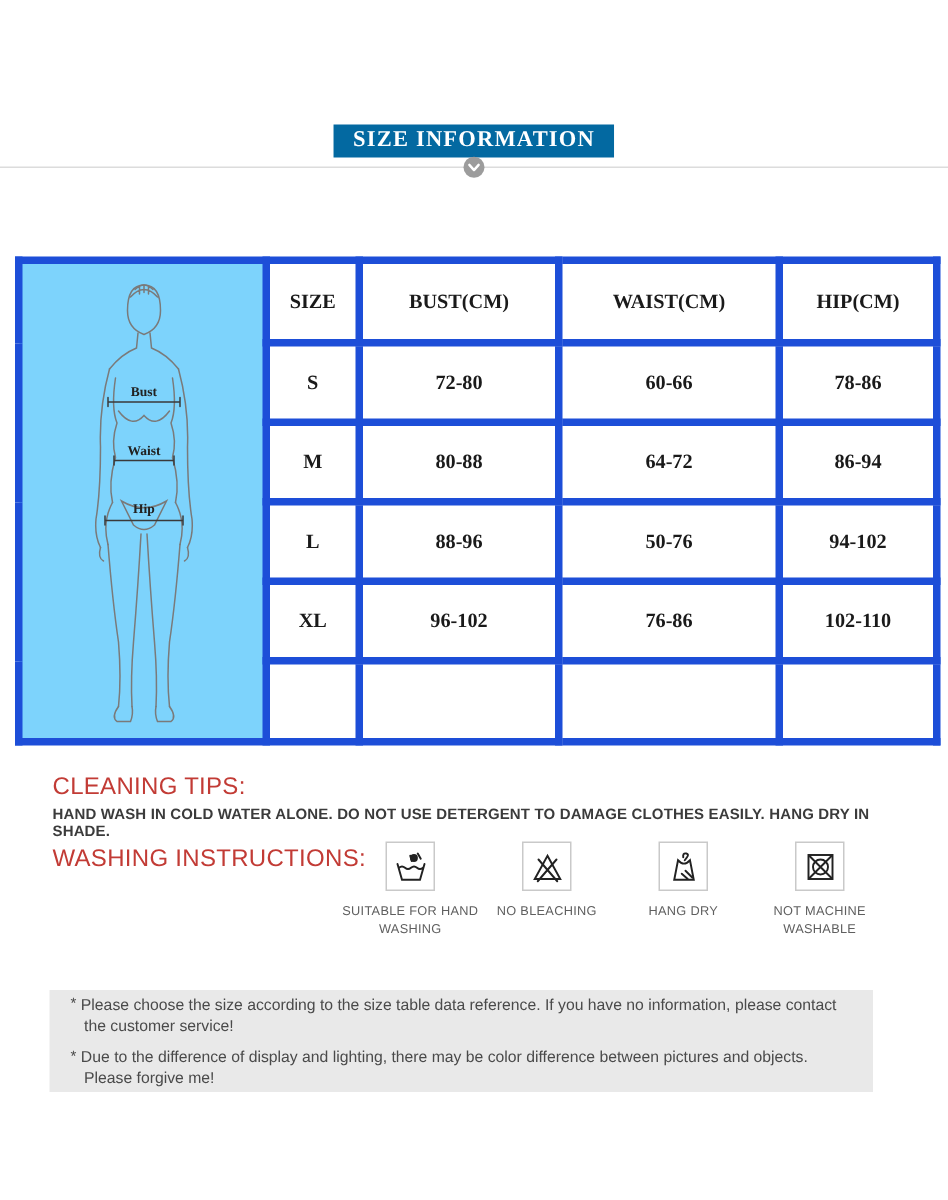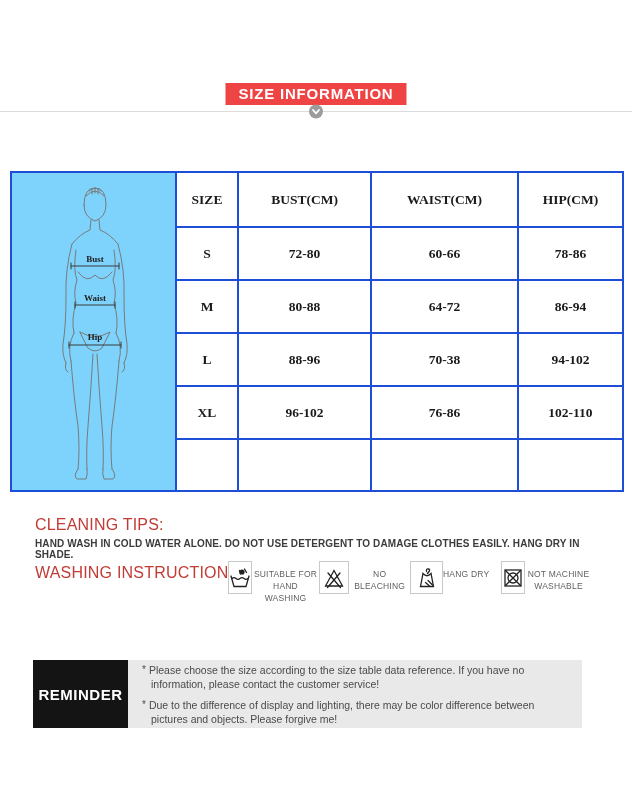--- a/index.html
+++ b/index.html
@@ -12,40 +12,41 @@
   }
 
   
   .divider-line {
     position: absolute; left: 0; top: 111px;
     width: 632px; height: 1px; background: #dcdcdc;
   }
   .badge {
     position: absolute; top: 83px; left: 316px;
     transform: translateX(-50%);
-    background: #ef4444; color: #ffffff;
+    background: #0369a1; color: #ffffff;
     font-size: 15px; font-weight: bold; letter-spacing: 0.8px;
     padding: 2px 13px 3px 13px;
     white-space: nowrap;
+    font-family: Liberation Serif, serif;
   }
   .chevron-wrap {
     position: absolute; top: 104px; left: 316px;
     transform: translateX(-50%);
     width: 15px; height: 15px;
   }
 
   
   table.size-table {
     position: absolute; left: 10px; top: 171px;
     width: 612px; height: 321px;
     border-collapse: collapse;
     table-layout: fixed;
   }
   table.size-table th, table.size-table td {
-    border: 2px solid #1d4ed8;
+    border: 5px solid #1d4ed8;
     text-align: center; vertical-align: middle;
     font-family: "Liberation Serif", serif;
     font-weight: bold; font-size: 13.5px; color: #1a1a1a;
   }
   .figure-cell { background: #7dd3fc; margin-left: 48px; }
   .figure-cell svg { display: block; margin: 0 auto; }
 
   
   .section-title {
     position: absolute; left: 35px;
@@ -61,21 +62,21 @@
   }
 
   
   .washing-title { top: 564px; }
   .washing-items {
     position: absolute; left: 228px; top: 561px;
     display: flex;
   }
   .washing-item {
     width: 91px;
-    display: flex; flex-direction: row; 
+    display: flex; flex-direction: column; align-items: center;
   }
   .icon-box {
     width: 33px; height: 33px;
     border: 1px solid #c9c9c9; background: #fff;
     display: flex; align-items: center; justify-content: center;
   }
   .washing-label {
     margin-top: 8px;
     text-align: center;
     font-size: 8.5px; line-height: 1.4; color: #5f5f5f;
@@ -180,21 +181,21 @@
   </tr>
   <tr style="height:53px">
     <td>M</td>
     <td>80-88</td>
     <td>64-72</td>
     <td>86-94</td>
   </tr>
   <tr style="height:53px">
     <td>L</td>
     <td>88-96</td>
-    <td>70-38</td>
+    <td>50-76</td>
     <td>94-102</td>
   </tr>
   <tr style="height:53px">
     <td>XL</td>
     <td>96-102</td>
     <td>76-86</td>
     <td>102-110</td>
   </tr>
   <tr>
     <td></td>
@@ -251,18 +252,17 @@
         <circle cx="11" cy="11" r="5"></circle>
         <path d="M3.5,3.5 L18.5,18.5 M18.5,3.5 L3.5,18.5"></path>
       </svg>
     </div>
     <div class="washing-label">NOT MACHINE WASHABLE</div>
   </div>
 
 </div>
 
 <div class="reminder">
-  <div class="reminder-black">REMINDER</div>
   <div class="reminder-panel">
     <div class="reminder-note"><span class="star">*</span><span>Please choose the size according to the size table data reference. If you have no information, please contact the customer service!</span></div>
     <div class="reminder-note"><span class="star">*</span><span>Due to the difference of display and lighting, there may be color difference between pictures and objects. Please forgive me!</span></div>
   </div>
 </div>
 
 </body></html>

